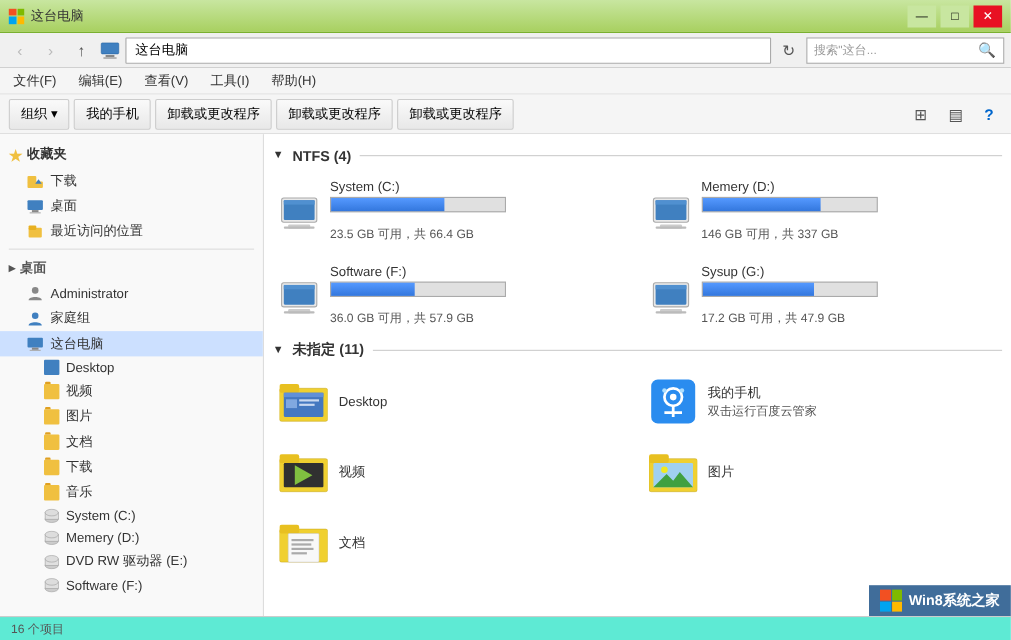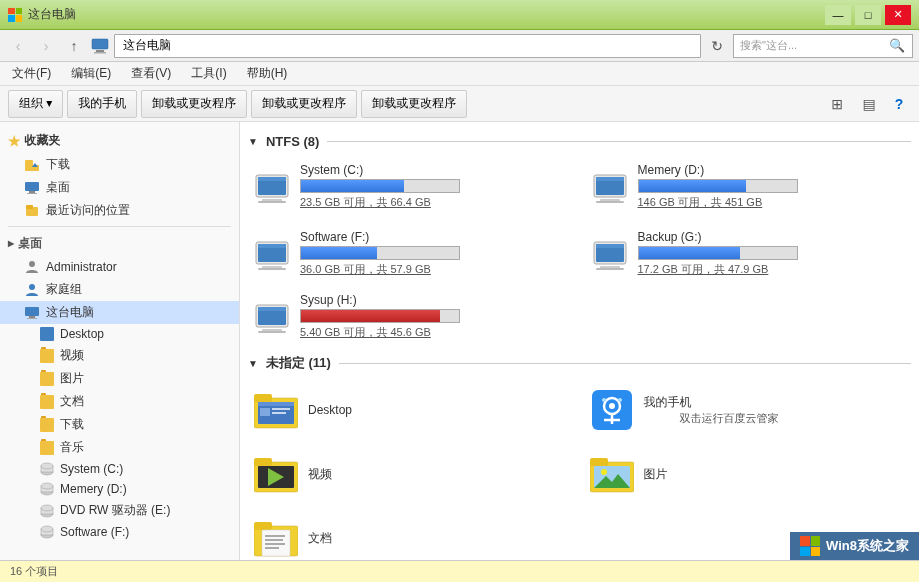--- a/index.html
+++ b/index.html
@@ -191,21 +191,21 @@
       flex-shrink: 0;
       display: flex;
       align-items: center;
       justify-content: center;
     }
     .drive-info { flex: 1; }
     .drive-name { font-size: 12px; color: #333; margin-bottom: 2px; }
     .drive-bar-container { width: 160px; height: 14px; background: #e0e0e0; border: 1px solid #aaa; position: relative; }
     .drive-bar-fill { height: 100%; background: linear-gradient(to bottom, #5599ff, #3377dd); }
     .drive-bar-fill.low { background: linear-gradient(to bottom, #dd4444, #bb2222); }
-    .drive-size { font-size: 11px; color: #555; margin-top: 2px; text-decoration: underline; }
+    .drive-size { font-size: 11px; color: #555; margin-top: 12px; }
 
     
     .items-grid {
       display: grid;
       grid-template-columns: 1fr 1fr;
       gap: 8px;
     }
     .unspec-item {
       display: flex;
       align-items: center;
@@ -217,26 +217,26 @@
     .unspec-icon {
       width: 48px;
       height: 48px;
       flex-shrink: 0;
       display: flex;
       align-items: center;
       justify-content: center;
     }
     .unspec-info { flex: 1; }
     .unspec-name { font-size: 12px; color: #333; }
-    .unspec-desc { font-size: 11px; color: #555; margin-left: 36px; }
+    .unspec-desc { font-size: 11px; color: #555; }
 
     
     .status-bar {
       height: 22px;
-      background: #fef9c3;
+      background: #5eead4;
       border-top: 1px solid #ccc;
       display: flex;
       align-items: center;
       padding: 0 10px;
       font-size: 11px;
       color: #555;
       justify-content: space-between;
     }
 
     
@@ -480,21 +480,21 @@
           </div>
           <span>Software (F:)</span>
         </div>
       </div>
     </div>
 
     <div class="content scrollbar-area">
 
       <div class="section-header">
         <span style="font-size:10px;">▼</span>
-        <span>NTFS (8)</span>
+        <span>NTFS (4)</span>
         <div class="line"></div>
       </div>
 
       <div class="drives-grid">
 
         <div class="drive-item">
           <div class="drive-disk-icon">
             <svg width="40" height="40" viewBox="0 0 40 40">
               <rect x="4" y="8" width="32" height="22" rx="2" fill="#e8e8e8" stroke="#aaa" stroke-width="1"></rect>
               <rect x="6" y="10" width="28" height="18" rx="1" fill="#4080c0"></rect>
@@ -520,21 +520,21 @@
               <rect x="6" y="10" width="28" height="4" fill="#5090d0"></rect>
               <rect x="10" y="32" width="20" height="4" rx="1" fill="#ccc"></rect>
               <rect x="6" y="34" width="28" height="2" rx="1" fill="#bbb"></rect>
             </svg>
           </div>
           <div class="drive-info">
             <div class="drive-name">Memery (D:)</div>
             <div class="drive-bar-container">
               <div class="drive-bar-fill" style="width:68%;"></div>
             </div>
-            <div class="drive-size">146 GB 可用，共 451 GB</div>
+            <div class="drive-size">146 GB 可用，共 337 GB</div>
           </div>
         </div>
 
         <div class="drive-item">
           <div class="drive-disk-icon">
             <svg width="40" height="40" viewBox="0 0 40 40">
               <rect x="4" y="8" width="32" height="22" rx="2" fill="#e8e8e8" stroke="#aaa" stroke-width="1"></rect>
               <rect x="6" y="10" width="28" height="18" rx="1" fill="#4080c0"></rect>
               <rect x="6" y="10" width="28" height="4" fill="#5090d0"></rect>
               <rect x="10" y="32" width="20" height="4" rx="1" fill="#ccc"></rect>
@@ -554,49 +554,29 @@
           <div class="drive-disk-icon">
             <svg width="40" height="40" viewBox="0 0 40 40">
               <rect x="4" y="8" width="32" height="22" rx="2" fill="#e8e8e8" stroke="#aaa" stroke-width="1"></rect>
               <rect x="6" y="10" width="28" height="18" rx="1" fill="#4080c0"></rect>
               <rect x="6" y="10" width="28" height="4" fill="#5090d0"></rect>
               <rect x="10" y="32" width="20" height="4" rx="1" fill="#ccc"></rect>
               <rect x="6" y="34" width="28" height="2" rx="1" fill="#bbb"></rect>
             </svg>
           </div>
           <div class="drive-info">
-            <div class="drive-name">Backup (G:)</div>
+            <div class="drive-name">Sysup (G:)</div>
             <div class="drive-bar-container">
               <div class="drive-bar-fill" style="width:64%;"></div>
             </div>
             <div class="drive-size">17.2 GB 可用，共 47.9 GB</div>
           </div>
         </div>
       </div>
 
-      <div style="margin-bottom:10px;">
-        <div class="drive-item" style="max-width:50%;">
-          <div class="drive-disk-icon">
-            <svg width="40" height="40" viewBox="0 0 40 40">
-              <rect x="4" y="8" width="32" height="22" rx="2" fill="#e8e8e8" stroke="#aaa" stroke-width="1"></rect>
-              <rect x="6" y="10" width="28" height="18" rx="1" fill="#4080c0"></rect>
-              <rect x="6" y="10" width="28" height="4" fill="#5090d0"></rect>
-              <rect x="10" y="32" width="20" height="4" rx="1" fill="#ccc"></rect>
-              <rect x="6" y="34" width="28" height="2" rx="1" fill="#bbb"></rect>
-            </svg>
-          </div>
-          <div class="drive-info">
-            <div class="drive-name">Sysup (H:)</div>
-            <div class="drive-bar-container">
-              <div class="drive-bar-fill low" style="width:88%;"></div>
-            </div>
-            <div class="drive-size">5.40 GB 可用，共 45.6 GB</div>
-          </div>
-        </div>
-      </div>
 
       <div class="section-header">
         <span style="font-size:10px;">▼</span>
         <span>未指定 (11)</span>
         <div class="line"></div>
       </div>
 
       <div class="items-grid">
 
         <div class="unspec-item">

